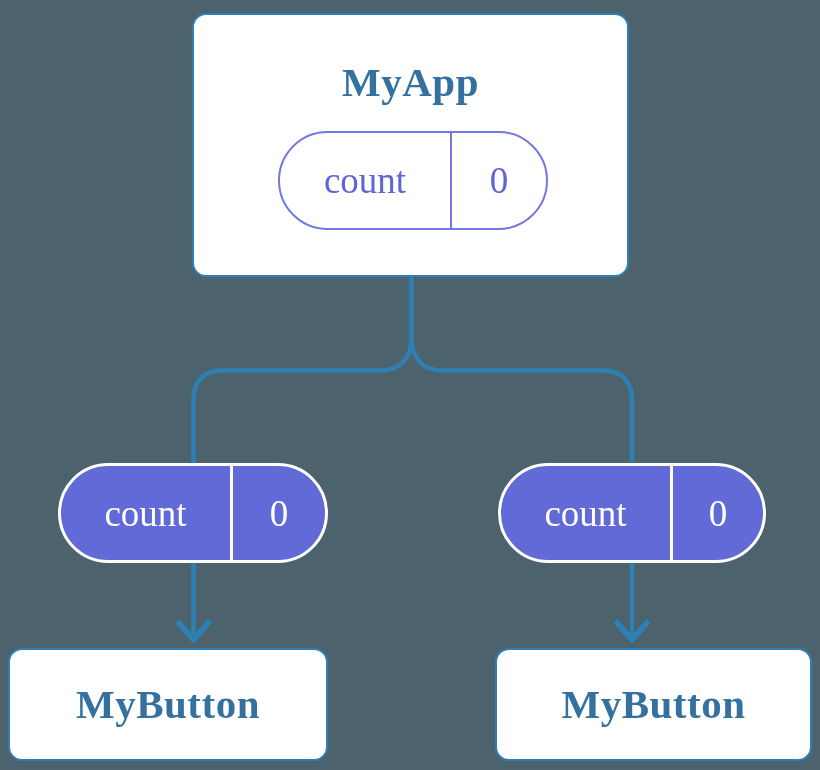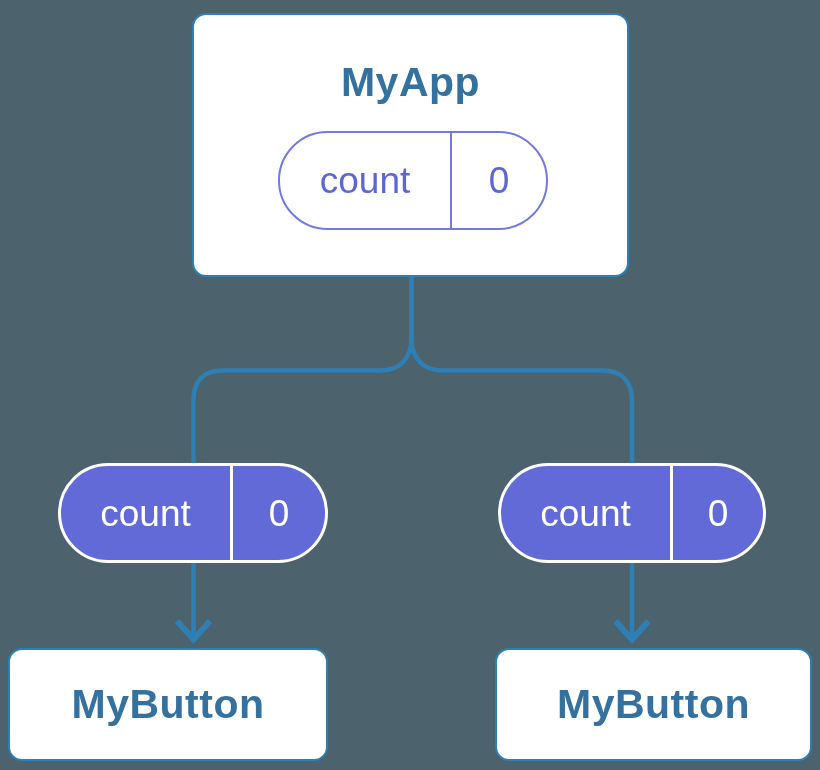--- a/index.html
+++ b/index.html
@@ -5,20 +5,21 @@
   * { margin: 0; padding: 0; box-sizing: border-box; }
   html, body { width: 820px; height: 770px; }
   body { font-family: "Liberation Sans", sans-serif; }
 
   .stage {
     position: relative;
     width: 820px;
     height: 770px;
     background: #4C636D;
     overflow: hidden;
+    font-family: Liberation Serif, serif;
   }
 
   .connector-svg {
     position: absolute;
     left: 0; top: 0;
     width: 820px; height: 770px;
     z-index: 1;
     pointer-events: none;
   }
   .connector-svg path {

